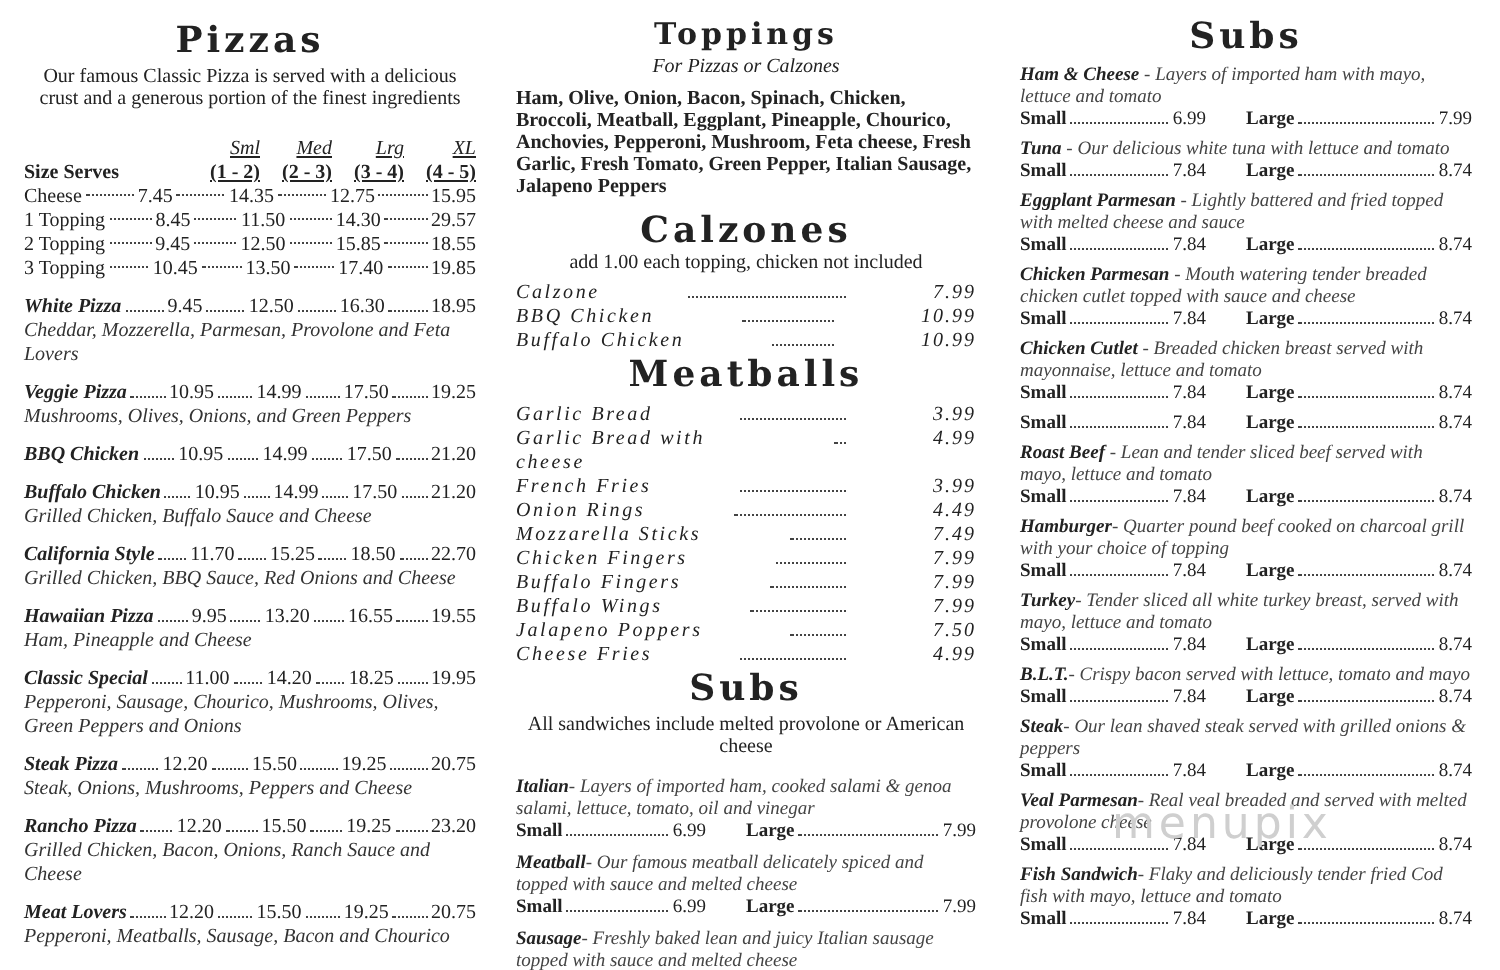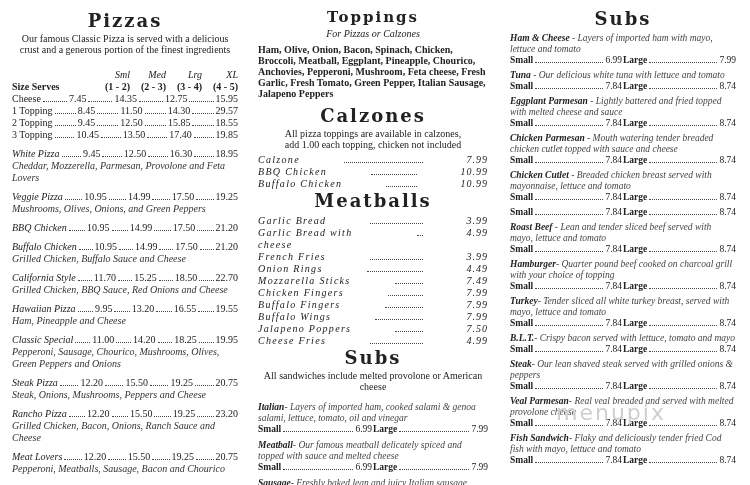--- a/index.html
+++ b/index.html
@@ -13,41 +13,41 @@
   .sec-big { font-size:18px; }
   .sec-mid { font-size:15px; }
   .subtitle { text-align:center; font-size:10px; line-height:11px; margin:2px 0 0; }
   .subtitle.it { font-style:italic; }
   
   .ptable { width:100%; border-collapse:collapse; margin-top:14px; font-size:10px; }
   .ptable td { padding:0; line-height:12px; white-space:nowrap; }
   .ptable .hdr td { font-style:italic; text-align:right; }
   .ptable .hdr2 td { font-weight:bold; text-align:right; }
   .ptable .hdr2 td.lbl { text-align:left;font-family:Liberation Serif, serif; }
-  .ptable td.num { text-align:right; width:36px; }
+  .ptable td.num { text-align:right; width:36px;text-decoration:underline; }
   .pitem { margin-top:7px; font-size:10px; }
   .pitem .line { display:flex; align-items:baseline; line-height:12px; }
-  .pitem .name { font-weight:normal; font-style:italic; white-space:nowrap; }
+  .pitem .name { font-weight:bold; font-style:italic; white-space:nowrap; }
   .filler { flex:1; border-bottom:1px dotted #444; margin:0 2px 3px; min-width:6px; }
   .pitem .desc { font-style:italic; line-height:12px; color:#333; }
-  .row-simple { display:flex; align-items:flex-end; font-size:10px; line-height:12px; }
+  .row-simple { display:flex; align-items:center; font-size:10px; line-height:12px; }
   
   .tops { font-weight:bold; font-size:10px; line-height:11px; margin-top:5px; }
   .menu-list { margin-top:4px; font-size:10px; line-height:12px; }
   .menu-list .line { display:flex; align-items:baseline; font-style:italic; letter-spacing:1.3px;gap:42px; }
   .menu-list .price { letter-spacing:1px; }
   .appet { margin-top:10px; }
   .subs-mid { margin-top:26px; }
   .sub { margin-top:5px; font-size:9.5px; }
   .sub .title { line-height:11px; }
   .sub .name { font-weight:bold; font-style:italic; }
   .sub .d { font-style:italic; color:#444; }
   .sub .sizes { display:flex; line-height:11px; font-weight:bold; }
   .sub .half { display:flex; align-items:baseline; width:50%; }
-  .sub .half.l { padding-right:1px; box-sizing:border-box; }
+  .sub .half.l { padding-right:20px; box-sizing:border-box; }
   .sub .half .lab { font-weight:bold; }
   .sub .half .val { font-weight:normal; }
   .col3 .sub { margin-top:4px; }
   .watermark { position:absolute; left:556px; top:400px; font-family:"DejaVu Sans", sans-serif; font-size:22px; color:#cfcfcf; letter-spacing:2px; pointer-events:none; }
 </style>
 </head>
 <body>
 
 <div class="page">
 
@@ -263,21 +263,20 @@
         </div>
       </div>
   </div>
 
   <div class="col col2">
     <h1 class="sec sec-mid">Toppings</h1>
     <div class="subtitle it">For Pizzas or Calzones</div>
     <div class="tops">Ham, Olive, Onion, Bacon, Spinach, Chicken, Broccoli, Meatball, Eggplant, Pineapple, Chourico, Anchovies, Pepperoni, Mushroom, Feta cheese, Fresh Garlic, Fresh Tomato, Green Pepper, Italian Sausage, Jalapeno Peppers</div>
 
     <h1 class="sec sec-big" style="margin-top:6px">Calzones</h1>
-    <div class="subtitle">All pizza toppings are available in calzones,</div>
     <div class="subtitle" style="margin-top:0">add 1.00 each topping, chicken not included</div>
     <div class="menu-list" id="calzone-list">
         <div class="line">
           <span>Calzone</span>
           <span class="filler"></span>
           <span class="price">7.99</span>
         </div>
         <div class="line">
           <span>BBQ Chicken</span>
           <span class="filler"></span>

